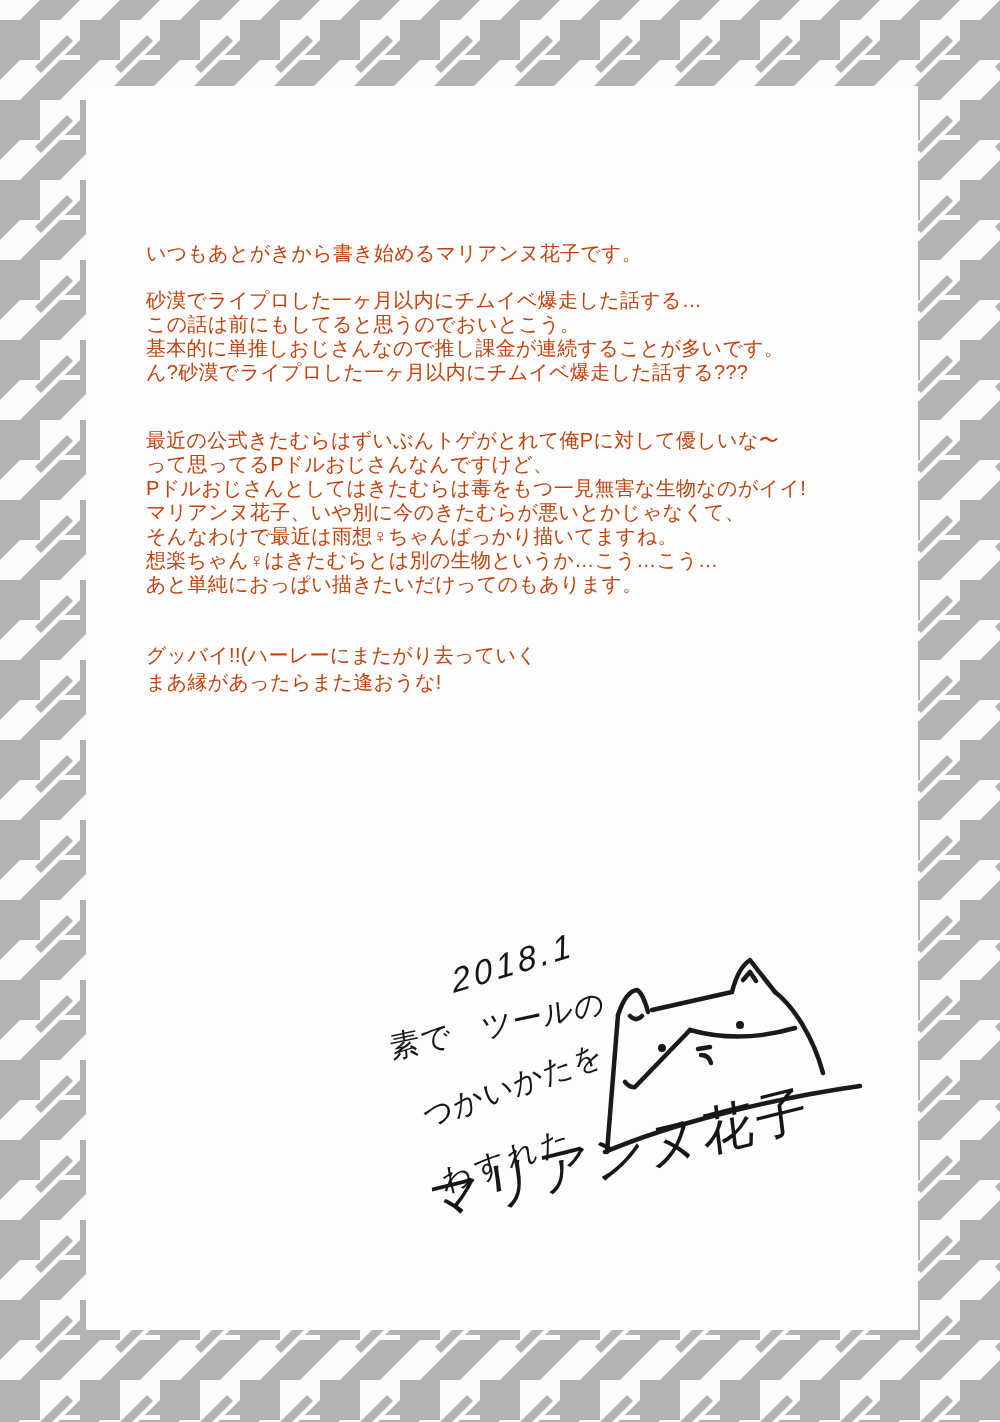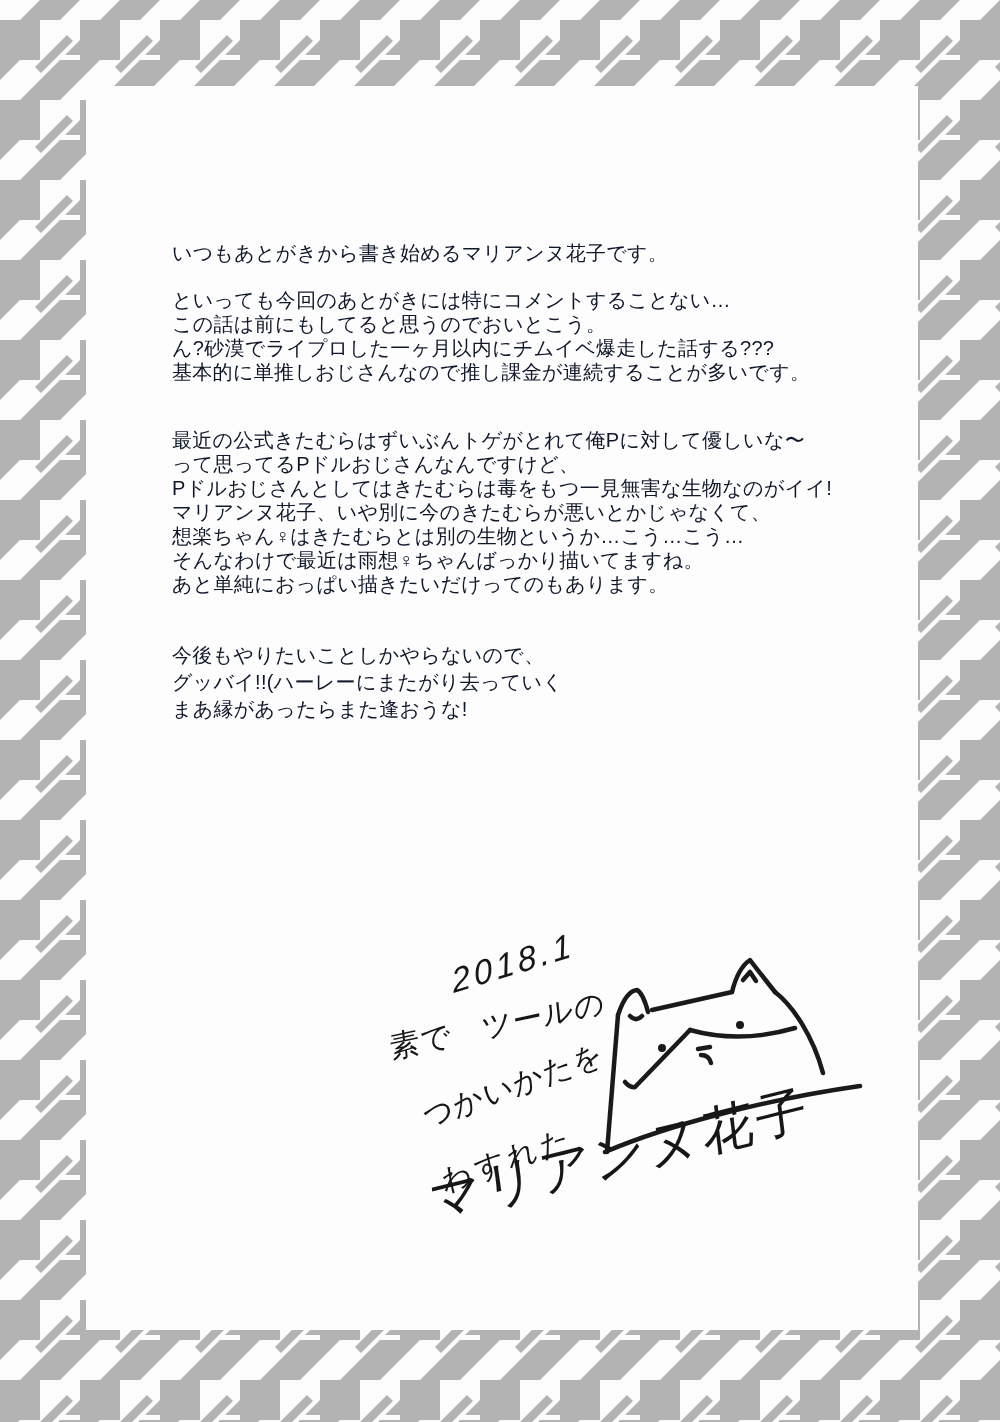--- a/index.html
+++ b/index.html
@@ -11,22 +11,22 @@
     background:#fcfcfc;
     overflow:hidden;
     font-family:"Liberation Sans","DejaVu Sans",sans-serif;
   }
   .bg-pattern{position:absolute;left:0;top:0;}
   .paper{
     position:absolute;left:86px;top:86px;width:832px;height:1244px;
     background:#fdfdfd;
   }
   .para{
-    position:absolute;left:172px;
-    font-size:20px;color:#0f172a;letter-spacing:.3px;
+    position:absolute;left:146px;
+    font-size:20px;color:#c2410c;letter-spacing:.3px;
     white-space:nowrap;
   }
   .para .line{display:block;}
   .p1{top:240px;line-height:26px;}
   .p2{top:288px;line-height:24px;}
   .p3{top:428px;line-height:24px;}
   .p4{top:642px;line-height:27px;}
   .hw{
     position:absolute;color:#161616;white-space:nowrap;
     transform-origin:0 50%;
@@ -73,38 +73,37 @@
     <rect width="1000" height="1422" fill="url(#ht)"></rect>
   </svg>
 
   <div class="paper"></div>
 
   <div class="para p1">
     <span class="line">いつもあとがきから書き始めるマリアンヌ花子です。</span>
   </div>
 
   <div class="para p2">
-    <span class="line">といっても今回のあとがきには特にコメントすることない…</span>
+    <span class="line">砂漠でライプロした一ヶ月以内にチムイベ爆走した話する…</span>
     <span class="line">この話は前にもしてると思うのでおいとこう。</span>
+    <span class="line">基本的に単推しおじさんなので推し課金が連続することが多いです。</span>
     <span class="line">ん?砂漠でライプロした一ヶ月以内にチムイベ爆走した話する???</span>
-    <span class="line">基本的に単推しおじさんなので推し課金が連続することが多いです。</span>
   </div>
 
   <div class="para p3">
     <span class="line">最近の公式きたむらはずいぶんトゲがとれて俺Pに対して優しいな〜</span>
     <span class="line">って思ってるPドルおじさんなんですけど、</span>
     <span class="line">Pドルおじさんとしてはきたむらは毒をもつ一見無害な生物なのがイイ!</span>
     <span class="line">マリアンヌ花子、いや別に今のきたむらが悪いとかじゃなくて、</span>
+    <span class="line">そんなわけで最近は雨想♀ちゃんばっかり描いてますね。</span>
     <span class="line">想楽ちゃん♀はきたむらとは別の生物というか…こう…こう…</span>
-    <span class="line">そんなわけで最近は雨想♀ちゃんばっかり描いてますね。</span>
     <span class="line">あと単純におっぱい描きたいだけってのもあります。</span>
   </div>
 
   <div class="para p4">
-    <span class="line">今後もやりたいことしかやらないので、</span>
     <span class="line">グッバイ!!(ハーレーにまたがり去っていく</span>
     <span class="line">まあ縁があったらまた逢おうな!</span>
   </div>
 
   <div class="hw hw-date">2018.1</div>
   <div class="hw hw-note1">素で　ツールの</div>
   <div class="hw hw-note2">つかいかたを</div>
   <div class="hw hw-note3">わすれた</div>
 
   <svg class="cat-doodle" width="290" height="250" aria-hidden="true">

